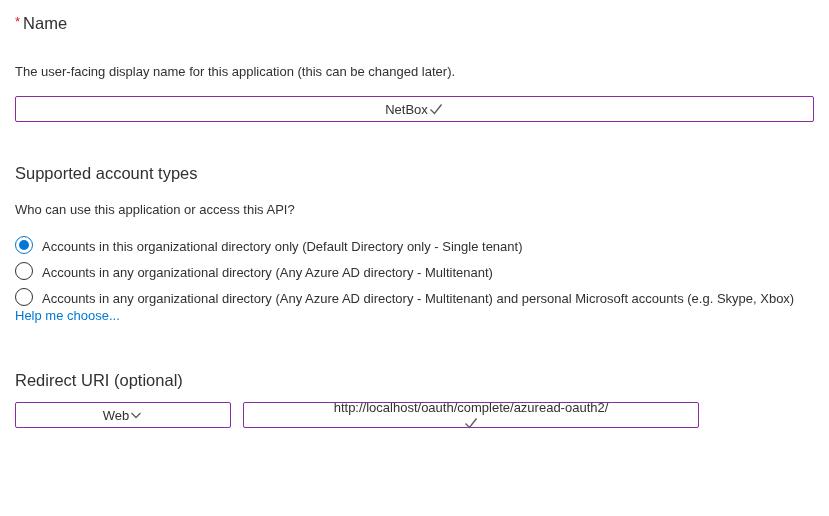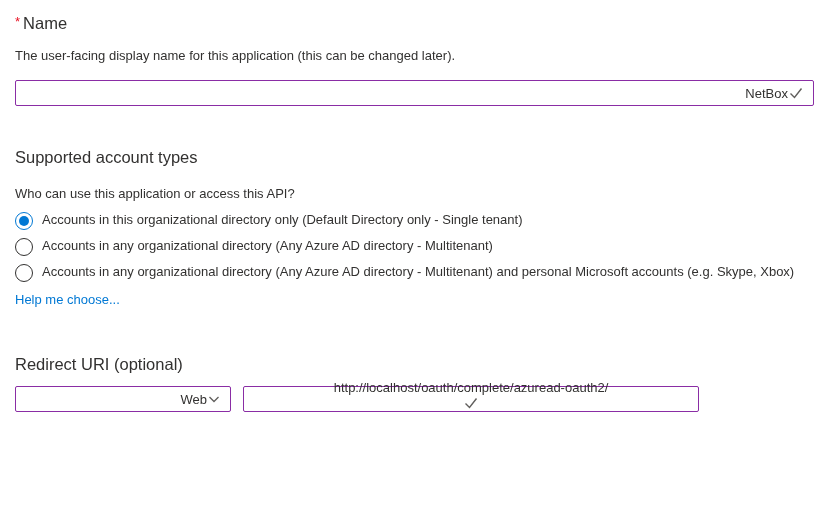--- a/index.html
+++ b/index.html
@@ -19,34 +19,34 @@
     padding:12px 15px 0 15px;
     overflow:hidden;
   }
   .section-title{
     font-size:16.5px;font-weight:400;line-height:20px;color:var(--text-dark);
   }
   .req{
     color:var(--required-red);font-size:13px;vertical-align:3px;margin-right:3px;
   }
   .desc{
-    font-size:13px;line-height:19px;margin-top:13px;max-width:800px;color:var(--text-dark);
+    font-size:13px;line-height:19px;margin-top:29px;max-width:800px;color:var(--text-dark);
   }
   .field{
     height:26px;border:1px solid var(--input-border);border-radius:2px;
-    display:flex;align-items:center;justify-content:flex-end;
+    display:flex;align-items:center;justify-content:center;
     padding:0 9px;font-size:13px;background:#fff;cursor:text;
   }
   .name-field{width:799px;margin-top:15px;}
   .check-icon svg{display:block;}
   .section-gap-1{margin-top:41px;}
   .question{font-size:13px;line-height:16px;margin-top:19px;}
   .radio-group{margin-top:10px;}
   .radio-row{
-    display:flex;align-items:flex-start;height:26px;cursor:pointer;
+    display:flex;align-items:flex-end;height:26px;cursor:pointer;
   }
   .radio-outer{
     width:18px;height:18px;border:1px solid var(--text-dark);border-radius:50%;
     position:relative;flex:0 0 18px;background:#fff;
   }
   .radio-row.selected .radio-outer{border-color:var(--accent-blue);}
   .radio-row.selected .radio-outer::after{
     content:"";position:absolute;top:3px;left:3px;right:3px;bottom:3px;
     background:var(--accent-blue);border-radius:50%;
   }

